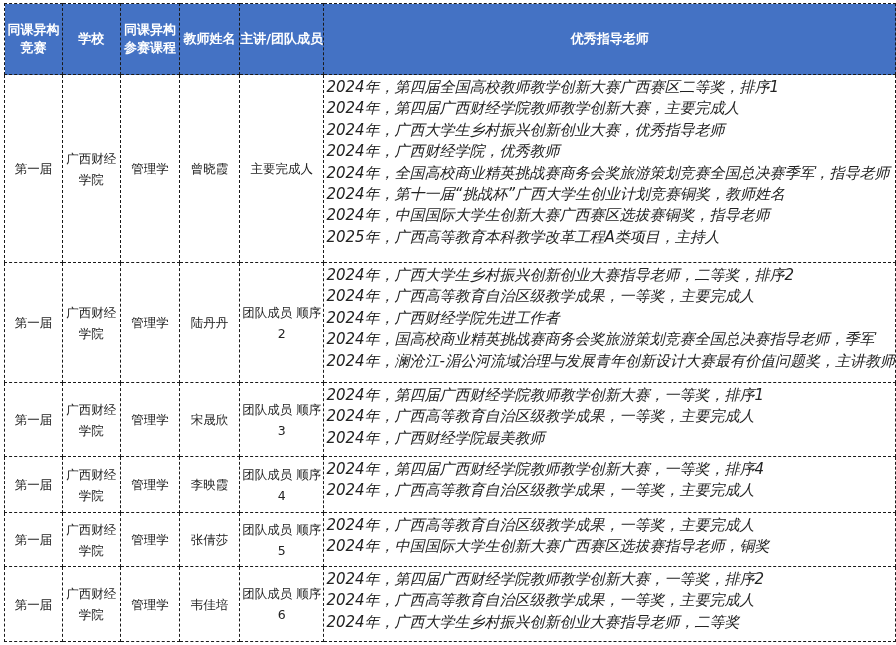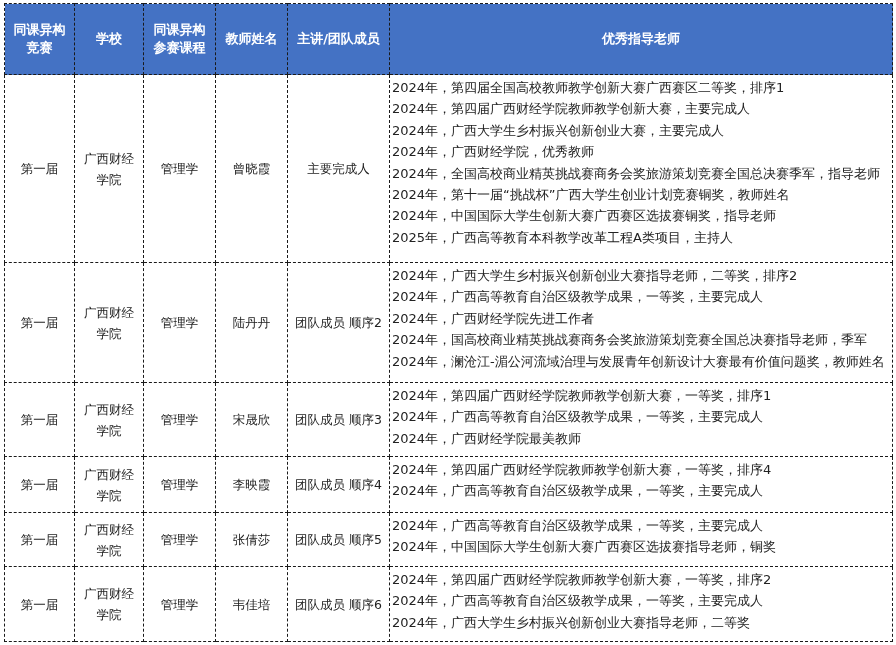--- a/index.html
+++ b/index.html
@@ -3,21 +3,21 @@
 <meta charset="utf-8">
 <style>
   html, body { margin: 0; padding: 0; background: #ffffff; }
   body { width: 896px; height: 645px; overflow: hidden; position: relative;
          font-family: "DejaVu Sans", "Liberation Sans", sans-serif; color: #222; }
   table { position: absolute; left: 4px; top: 3px; border-collapse: collapse; table-layout: fixed; }
   td, th { border: 1px dashed #1a1a1a; padding: 0; }
   th { background: #4472c4; color: #ffffff; font-weight: bold; font-size: 13px; line-height: 18px;
        text-align: center; vertical-align: middle; height: 70px; }
   td.c { text-align: center; vertical-align: middle; font-size: 12.5px; line-height: 21px; }
-  td.info { vertical-align: top; padding: 2px 0 0 2px; font-size: 13px; }
+  td.info { vertical-align: top; padding: 2px 0 0 2px; font-size: 15px; font-style: italic; }
   .line { height: 21.4px; line-height: 21.4px; white-space: nowrap; overflow: hidden; }
   .cell-text { display: inline-block; max-width: 56px; }
 </style>
 </head>
 <body>
 
 <table>
   <colgroup>
     <col style="width:70px">
     <col style="width:69px">
@@ -40,41 +40,41 @@
 
     <tr style="height:188px">
       <td class="c">第一届</td>
       <td class="c"><span class="cell-text">广西财经学院</span></td>
       <td class="c">管理学</td>
       <td class="c">曾晓霞</td>
       <td class="c">主要完成人</td>
       <td class="info">
         <div class="line">2024年，第四届全国高校教师教学创新大赛广西赛区二等奖，排序1</div>
         <div class="line">2024年，第四届广西财经学院教师教学创新大赛，主要完成人</div>
-        <div class="line">2024年，广西大学生乡村振兴创新创业大赛，主要完成人</div>
+        <div class="line">2024年，广西大学生乡村振兴创新创业大赛，优秀指导老师</div>
         <div class="line">2024年，广西财经学院，优秀教师</div>
         <div class="line">2024年，全国高校商业精英挑战赛商务会奖旅游策划竞赛全国总决赛季军，指导老师</div>
         <div class="line">2024年，第十一届“挑战杯”广西大学生创业计划竞赛铜奖，教师姓名</div>
         <div class="line">2024年，中国国际大学生创新大赛广西赛区选拔赛铜奖，指导老师</div>
         <div class="line">2025年，广西高等教育本科教学改革工程A类项目，主持人</div>
       </td>
     </tr>
 
     <tr style="height:120px">
       <td class="c">第一届</td>
       <td class="c"><span class="cell-text">广西财经学院</span></td>
       <td class="c">管理学</td>
       <td class="c">陆丹丹</td>
       <td class="c">团队成员 顺序2</td>
       <td class="info">
         <div class="line">2024年，广西大学生乡村振兴创新创业大赛指导老师，二等奖，排序2</div>
         <div class="line">2024年，广西高等教育自治区级教学成果，一等奖，主要完成人</div>
         <div class="line">2024年，广西财经学院先进工作者</div>
         <div class="line">2024年，国高校商业精英挑战赛商务会奖旅游策划竞赛全国总决赛指导老师，季军</div>
-        <div class="line">2024年，澜沧江-湄公河流域治理与发展青年创新设计大赛最有价值问题奖，教师姓名</div>
+        <div class="line">2024年，澜沧江-湄公河流域治理与发展青年创新设计大赛最有价值问题奖，主讲教师</div>
       </td>
     </tr>
 
     <tr style="height:74px">
       <td class="c">第一届</td>
       <td class="c"><span class="cell-text">广西财经学院</span></td>
       <td class="c">管理学</td>
       <td class="c">宋晟欣</td>
       <td class="c">团队成员 顺序3</td>
       <td class="info">

